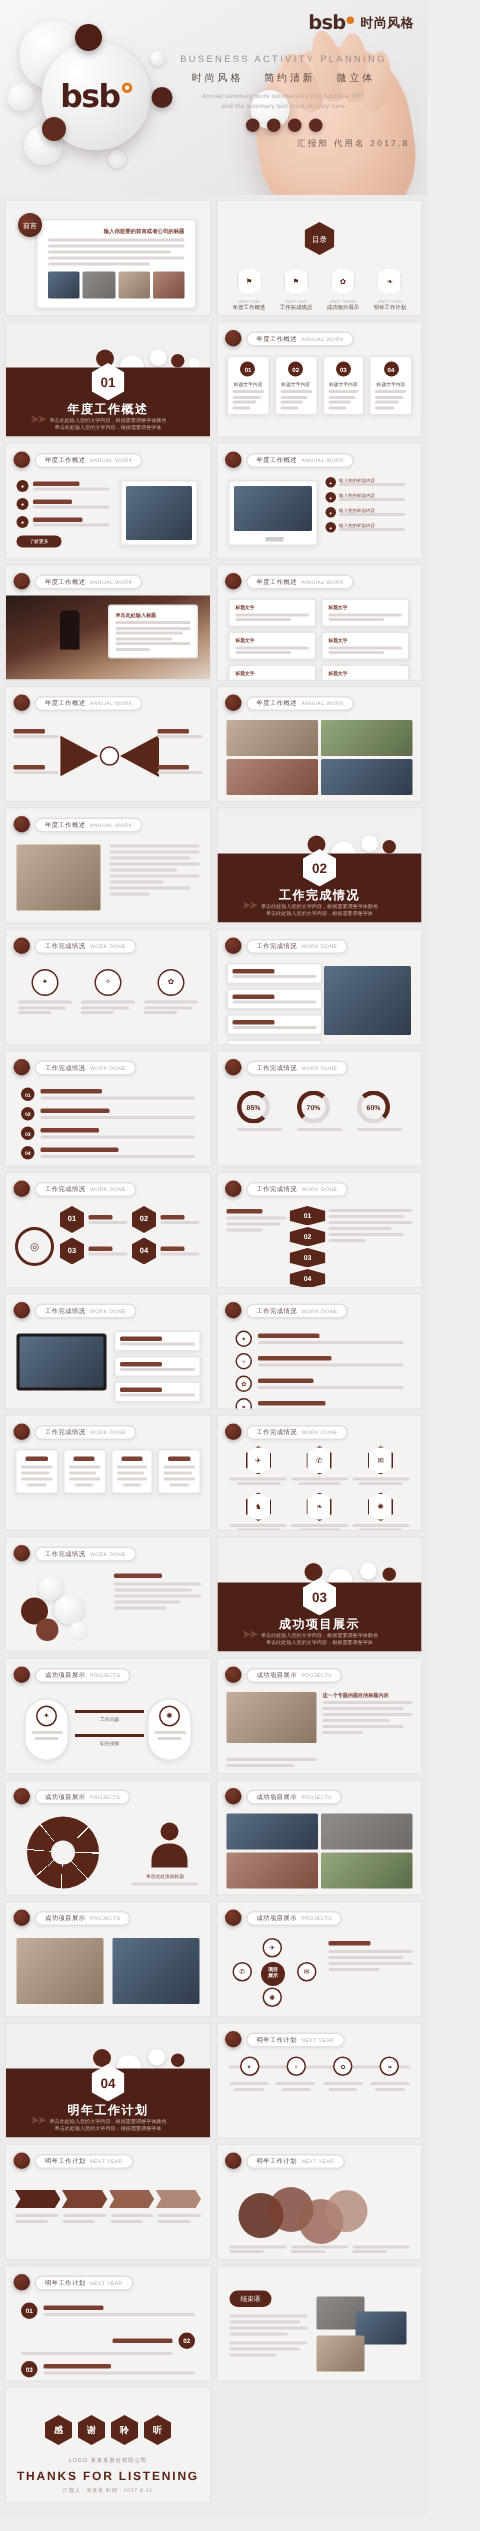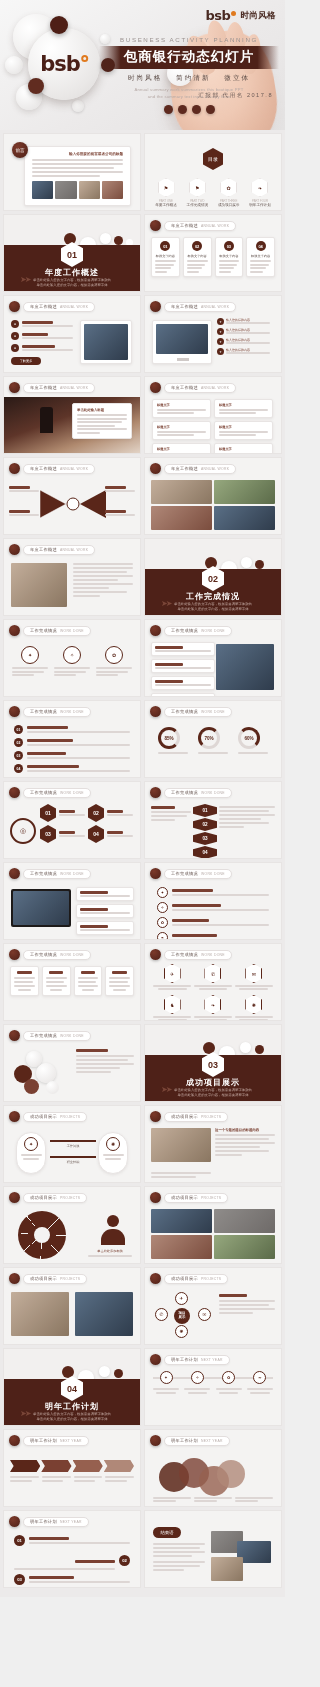--- a/index.html
+++ b/index.html
@@ -213,21 +213,20 @@
 
     <div class="hand"></div>
     <div class="finger f1"></div>
     <div class="finger f2"></div>
     <div class="finger f3"></div>
     <div class="finger f4"></div>
     <div class="tap"></div>
 
     <div class="texts">
       <div class="eyebrow">BUSENESS ACTIVITY PLANNING</div>
-      <div class="titlebar">包商银行动态幻灯片</div>
       <div class="subline">
         <span>时尚风格</span>
         <span>简约清新</span>
         <span>微立体</span>
       </div>
       <div class="microtext">
         <div>Annual summary work summarizes this boutique PPT</div>
         <div>and the summary text input at copy here</div>
       </div>
       <div class="dotsrow">
@@ -1237,16 +1236,27 @@
           <span class="ph-line w75" style="margin-bottom:4px"></span>
         <span class="ph-line w100" style="margin-bottom:2px"></span>
           <span class="ph-line w90" style="margin-bottom:2px"></span>
         <span class="ph-line w60"></span>
       </div>
       <div class="imgph" style="position:absolute;left:66px;top:20px;width:32px;height:22px"></div>
       <div class="imgph b" style="position:absolute;left:92px;top:30px;width:34px;height:22px"></div>
       <div class="imgph c" style="position:absolute;left:66px;top:46px;width:32px;height:24px"></div>
     </div>
 
+    <div class="slide">
+      <div style="position:absolute;left:0;right:0;top:18px;display:flex;justify-content:center;gap:4px">
+        <div class="hexbtn" style="width:18px;height:20px;font-size:6px">感</div>
+        <div class="hexbtn" style="width:18px;height:20px;font-size:6px">谢</div>
+        <div class="hexbtn" style="width:18px;height:20px;font-size:6px">聆</div>
+        <div class="hexbtn" style="width:18px;height:20px;font-size:6px">听</div>
+      </div>
+      <div style="position:absolute;left:0;right:0;top:46px;text-align:center;font-size:3.6px;color:#9c8e8a;letter-spacing:.6px">LOGO  某某某股份有限公司</div>
+      <div style="position:absolute;left:0;right:0;top:54px;text-align:center;font-size:8px;font-weight:bold;color:#5a2619;letter-spacing:1.2px">THANKS FOR LISTENING</div>
+      <div style="position:absolute;left:0;right:0;top:66px;text-align:center;font-size:3.4px;color:#a3948f;letter-spacing:.5px">汇报人：某某某     时间：2017.8.12</div>
+    </div>
 
   </div>
   <div class="footer"></div>
 </div>
 
 </body></html>

